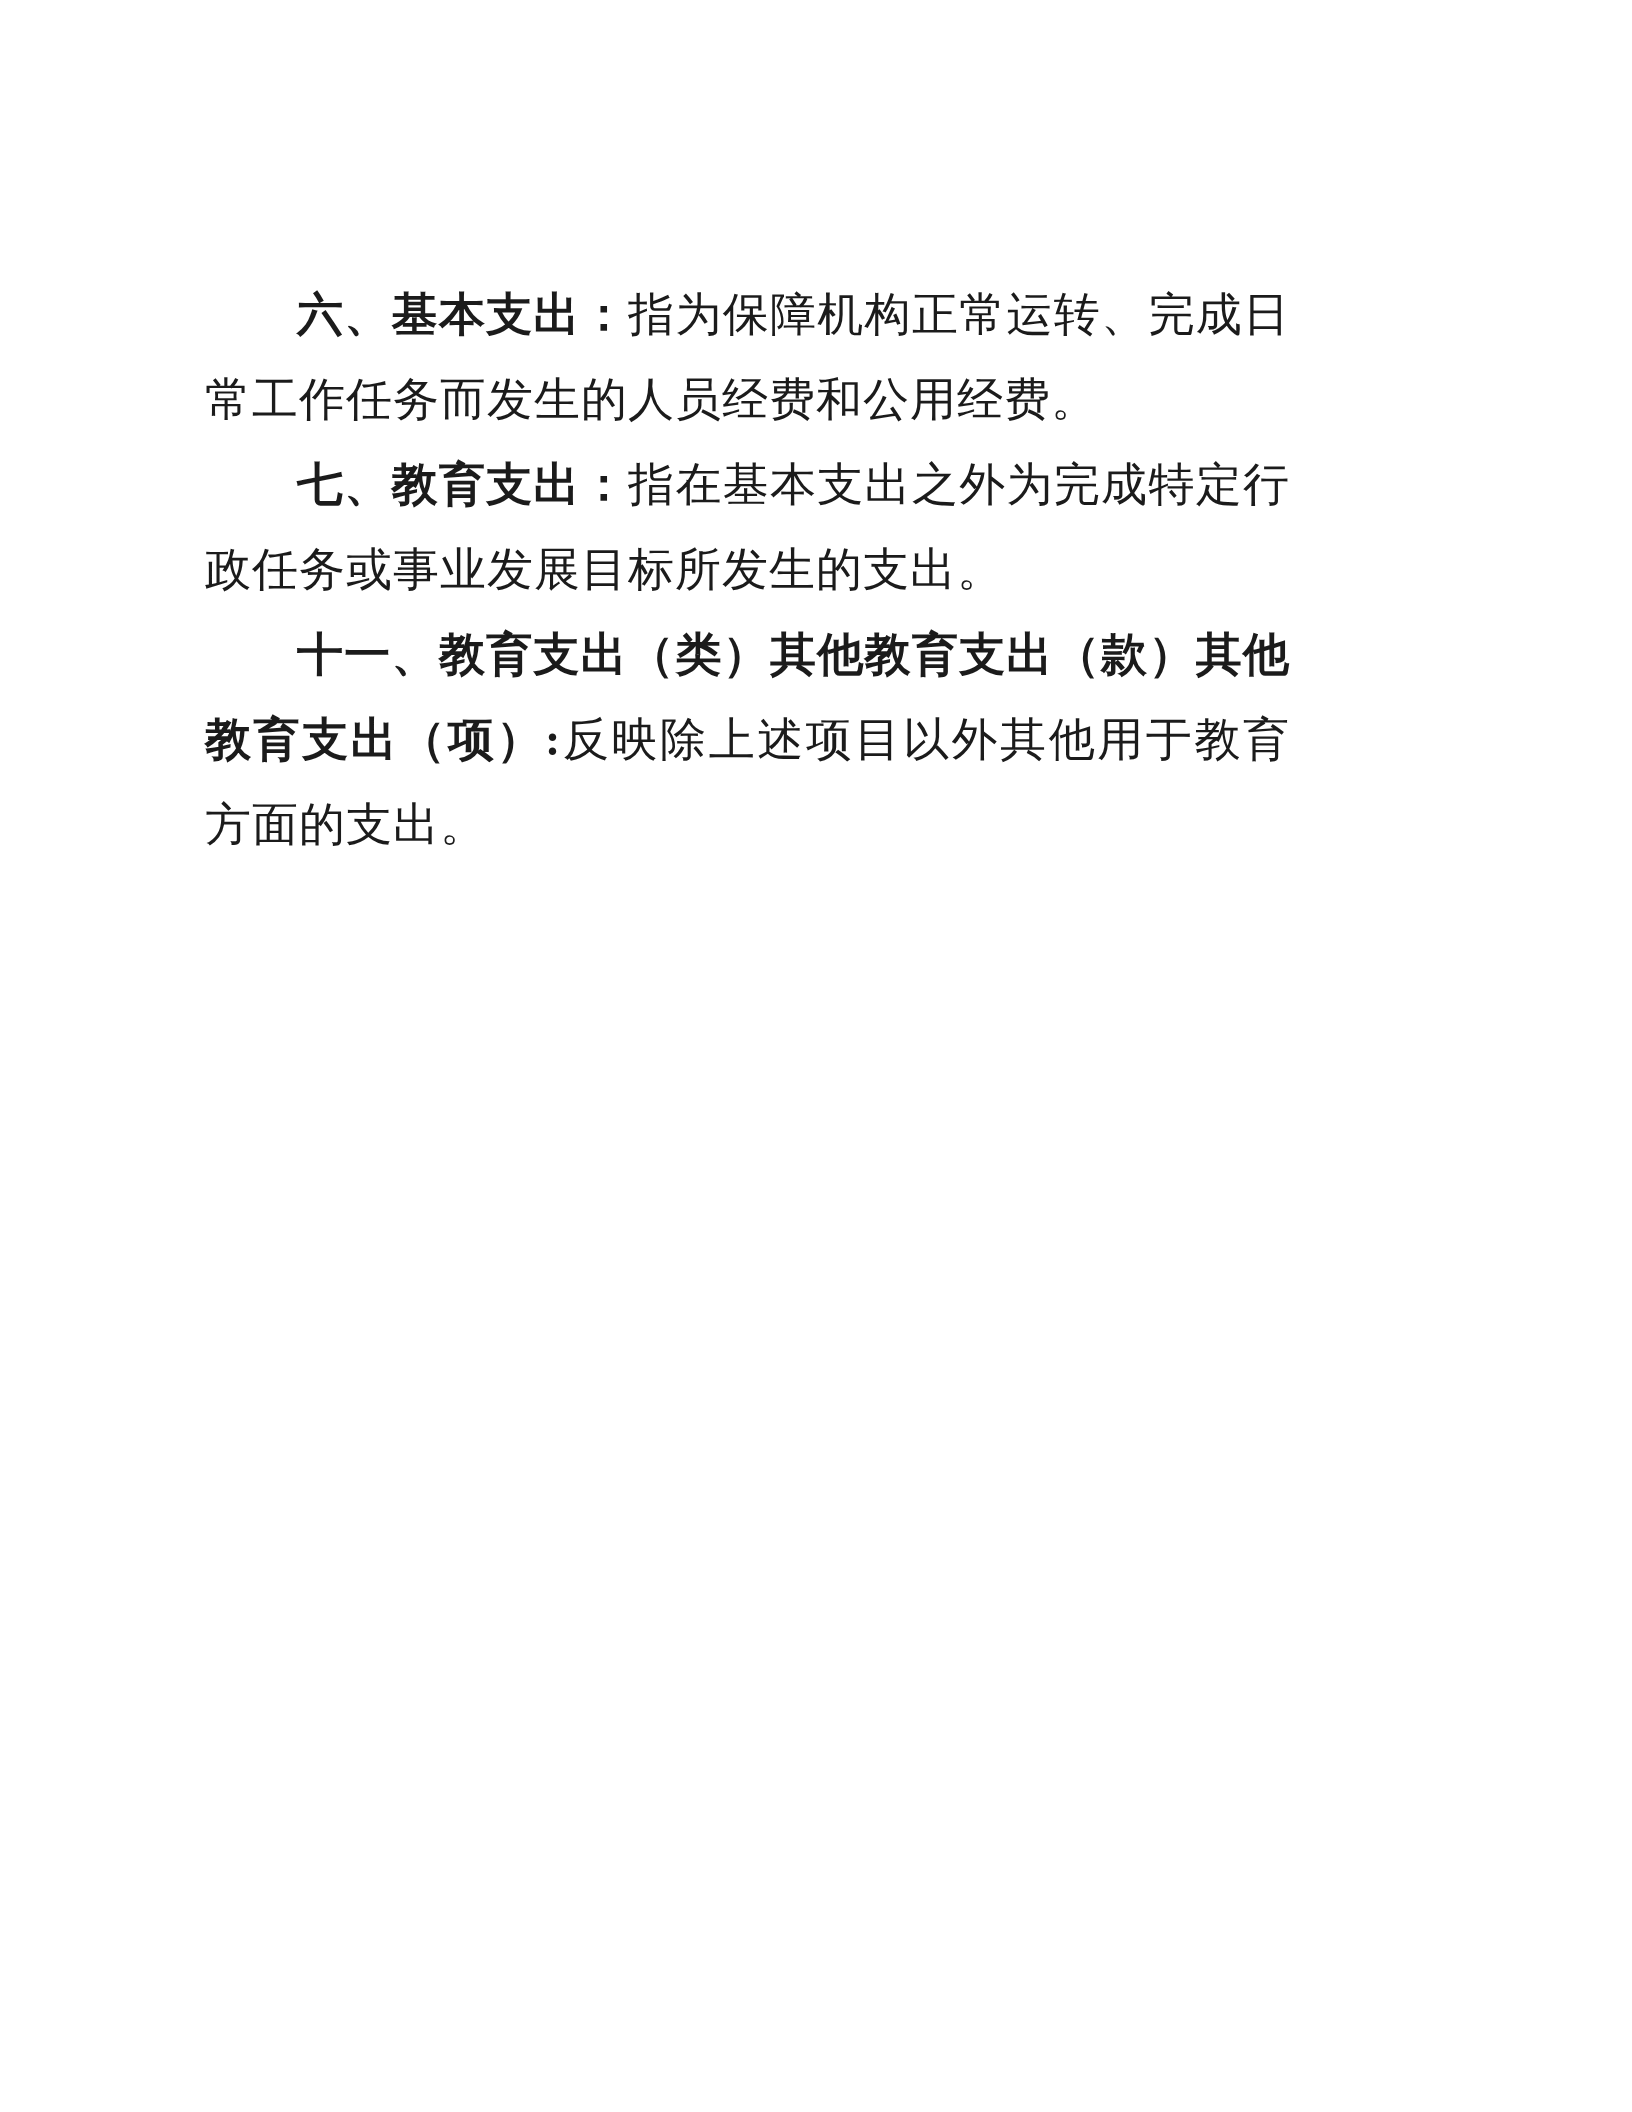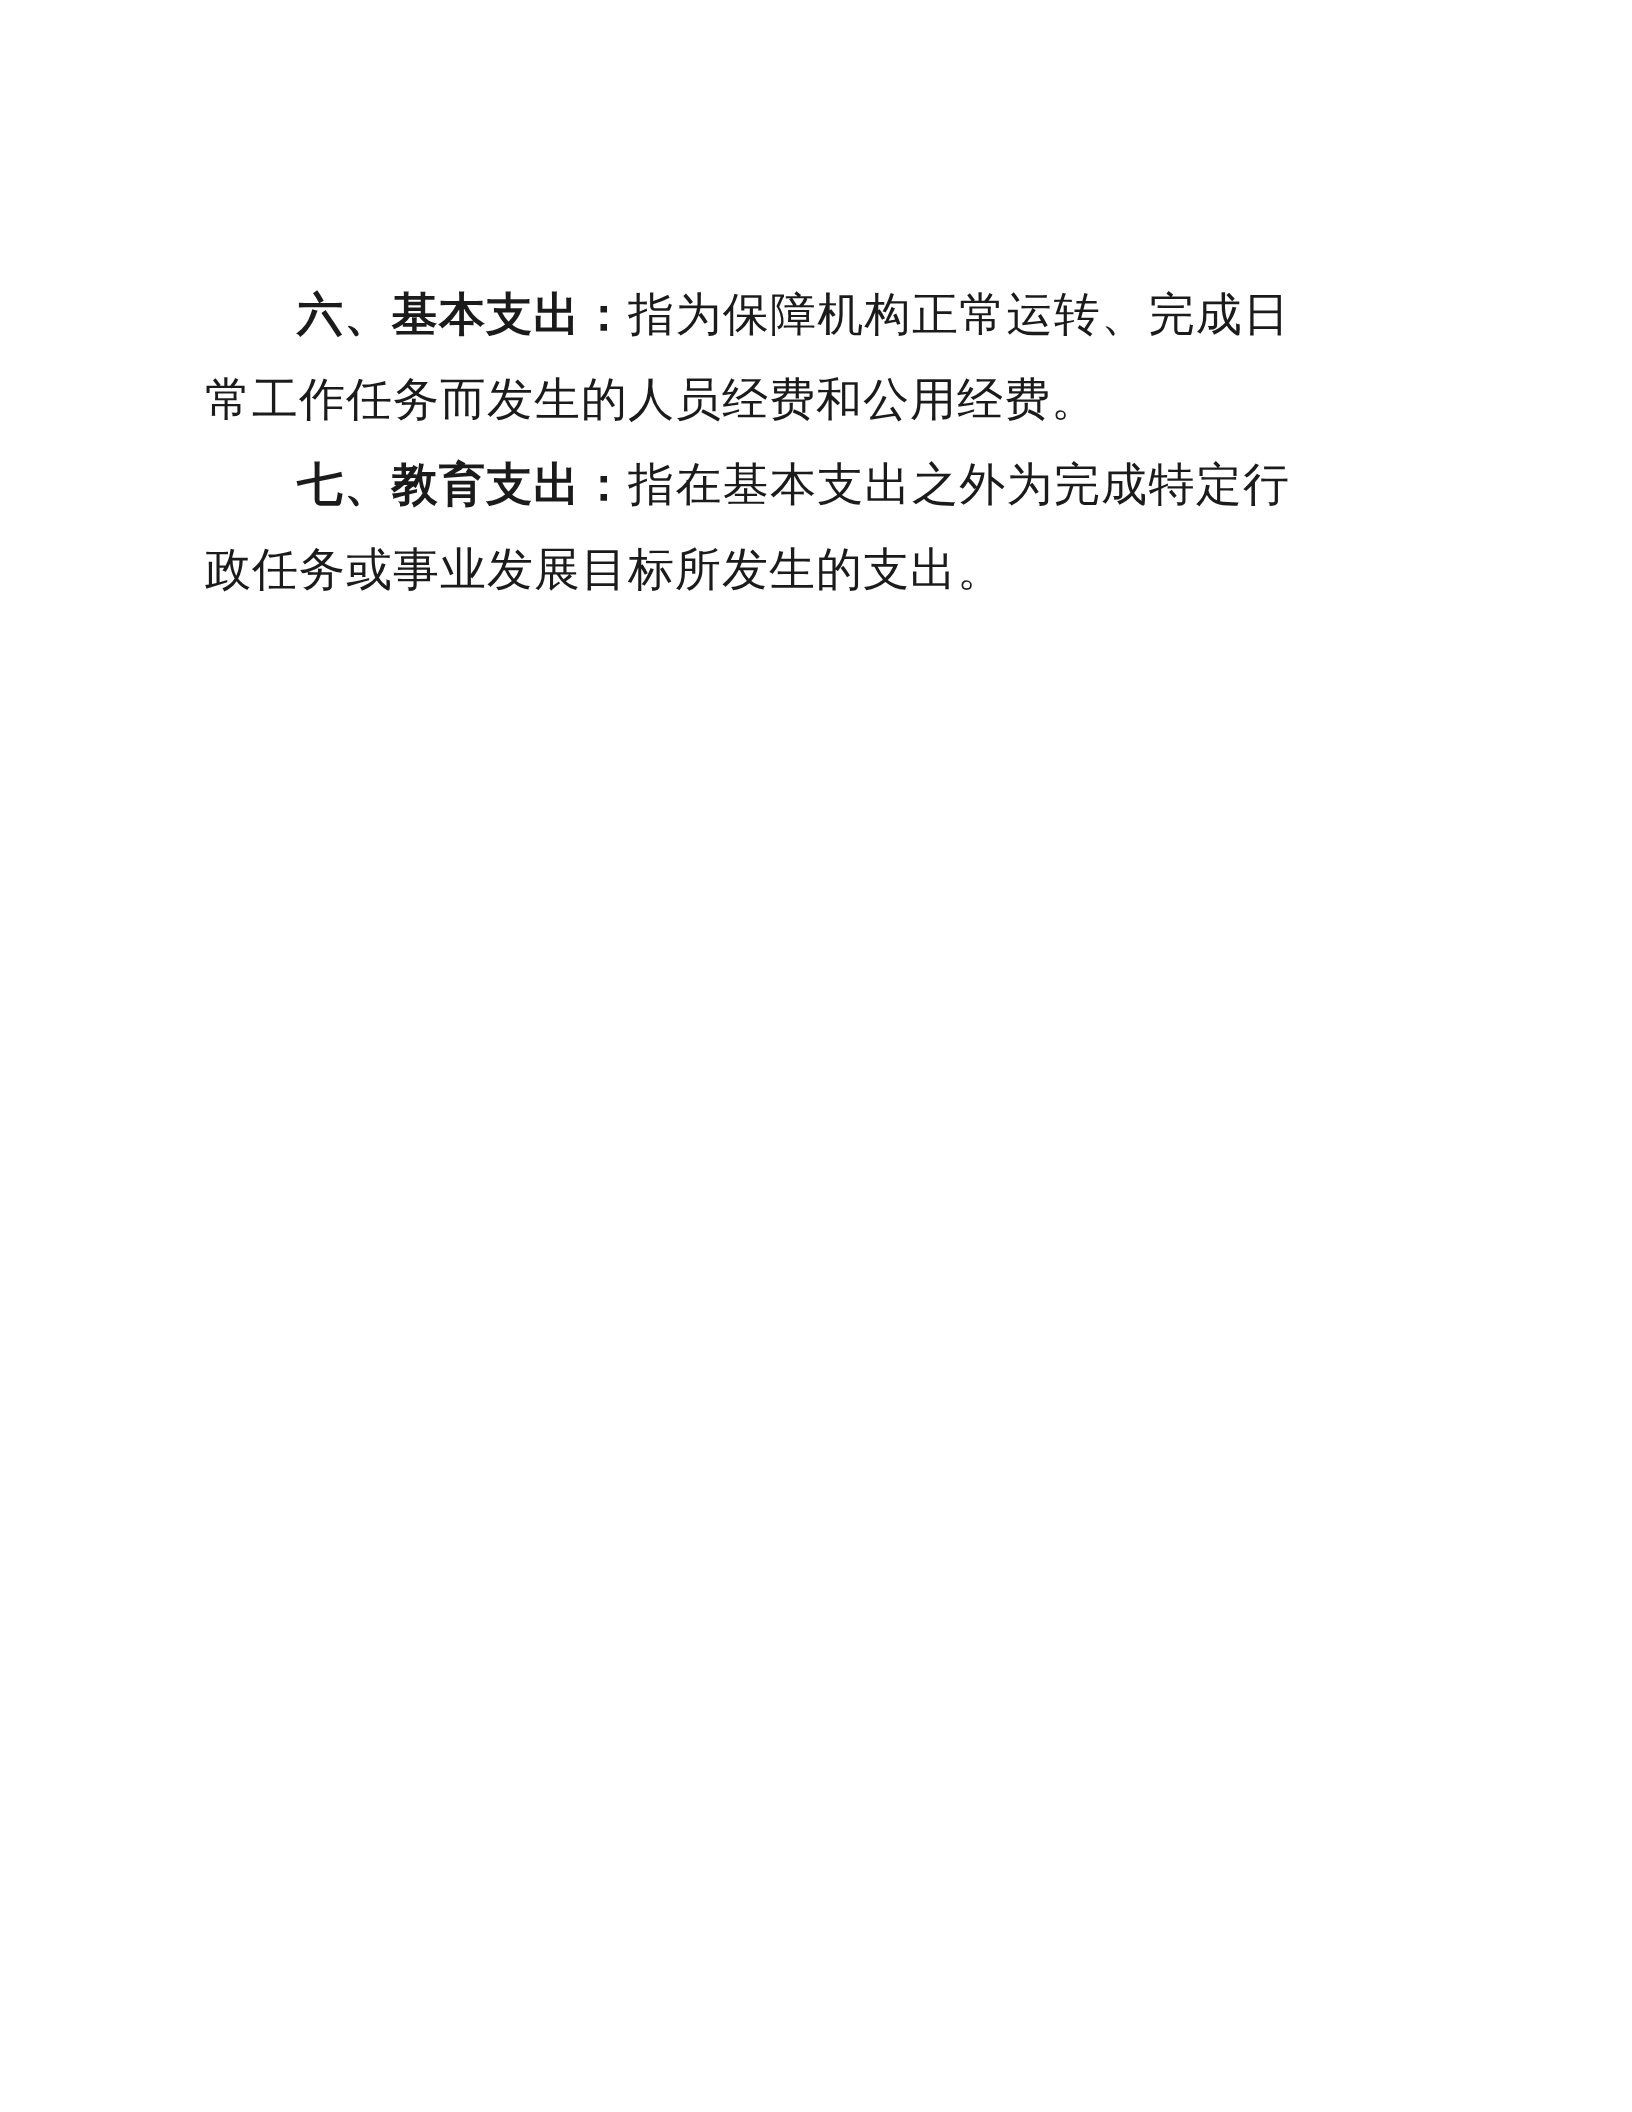--- a/index.html
+++ b/index.html
@@ -42,14 +42,15 @@
 
 <div class="page">
 
   <p class="doc-paragraph"><span class="term-lead">六、基本支出：</span><span class="term-body">指为保障机构正常运转、完成日常工作任务而发生的人员经费和公用经费。</span></p>
 
   <p class="doc-paragraph"><span class="term-lead">七、教育支出：</span><span class="term-body">指在基本支出之外为完成特定行政任务或事业发展目标所发生的支出。</span></p>
 
 
 
 
+  <p class="doc-paragraph"><span class="term-lead">十一、教育支出（类）其他教育支出（款）其他教育支出（项）:</span><span class="term-body">反映除上述项目以外其他用于教育方面的支出。</span></p>
 
 </div>
 
 </body></html>

